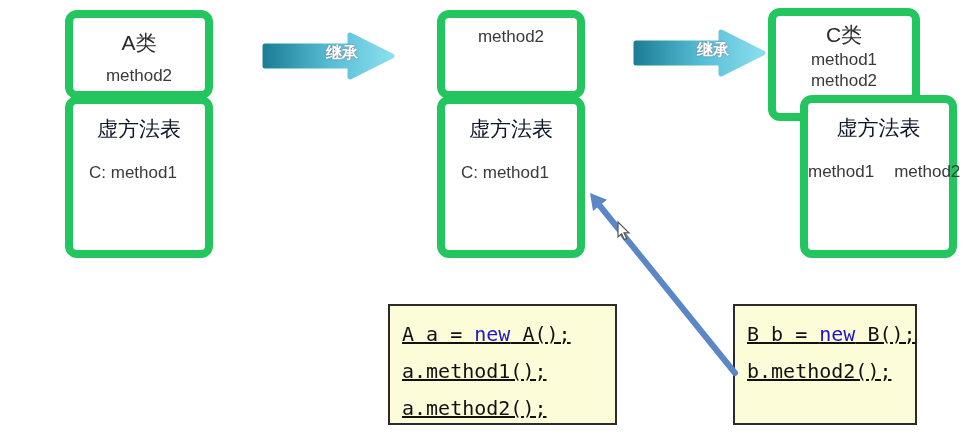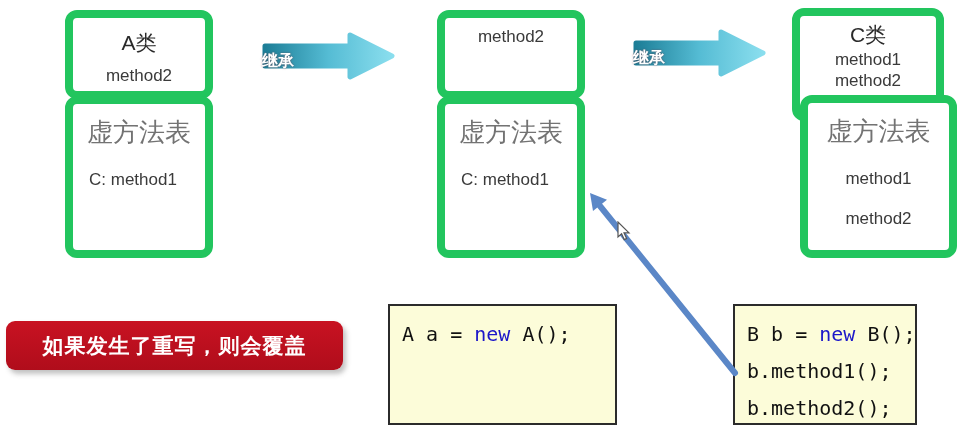--- a/index.html
+++ b/index.html
@@ -9,50 +9,49 @@
   }
   
   .red-box {
     position:absolute; background:#ffffff; border:8px solid #22c55e;
     border-radius:12px; box-sizing:border-box; text-align:center;
   }
   .cls-name  { font-size:21px; color:#2a2a2a; margin-top:11px; }
   .cls-method{ font-size:17px; color:#3a3a3a; margin-top:9px; }
   .tight .cls-name  { margin-top:5px; }
   .tight .cls-method{ margin-top:1px; }
-  .vt-title { font-size:26px; color:#737373; margin-top:11px;font-family:Liberation Mono, monospace; }
+  .vt-title { font-size:21px; color:#0f172a; margin-top:11px;font-family:Liberation Mono, monospace; }
   .vt-entries {
-    margin-top:20px; display:flex; flex-direction:column; gap:20px;
+    margin-top:20px; display:flex; flex-direction:row; gap:20px;
     font-size:17px; color:#3a3a3a; text-align:left; padding-left:16px;justify-content:space-between;
   }
   .vt-center .vt-entries { text-align:center; padding-left:0; }
   
   .inherit-arrow { position:absolute; width:135px; height:52px; }
   .inherit-arrow svg { position:absolute; left:0; top:0; }
   .inherit-label {
-    position:absolute; left:0; top:13px; width:96px; text-align:left;
+    position:absolute; left:0; top:13px; width:96px; text-align:right;
     color:#ffffff; font-weight:bold; font-size:16px;
     text-shadow:0 0 2px rgba(140,30,40,0.55);
-    margin-top:8px;
   }
   
   .note-box {
     position:absolute; left:6px; top:321px; width:337px; height:49px;
     background:linear-gradient(#c81222,#b00d1b); border-radius:9px;
     box-shadow:3px 4px 5px rgba(120,120,120,0.45);
     display:flex; align-items:center; justify-content:center;
     color:#ffffff; font-size:21px; font-weight:bold; letter-spacing:1px;
   }
   
   .code-box {
     position:absolute; width:229px; height:121px; box-sizing:border-box;
     background:#fcfcd9; border:2px solid #2b2b2b; padding:10px 0 0 12px;
     font-family:"DejaVu Sans Mono", monospace; font-size:20px; color:#111111;
   }
-  .code-line { line-height:37px; white-space:pre; }
+  .code-line { line-height:37px; white-space:pre;text-decoration:underline; }
   .kw { color:#1c17c9; }
   
   .overlay { position:absolute; left:0; top:0; pointer-events:none; }
 </style>
 </head>
 <body>
 
 <div class="canvas">
 
   <div class="red-box" style="left:65px;top:10px;width:148px;height:89px">
@@ -99,45 +98,43 @@
           <stop offset="0" stop-color="#1d7e97"></stop>
           <stop offset="0.5" stop-color="#55bcd4"></stop>
           <stop offset="1" stop-color="#8adeee"></stop>
         </linearGradient>
       </defs>
       <polygon points="3,16 88,16 88,5 130,26 88,47 88,36 3,36" fill="url(#tg2)" stroke="url(#tg2)" stroke-width="5" stroke-linejoin="round"></polygon>
     </svg>
     <span class="inherit-label">继承</span>
   </div>
 
-  <div class="red-box tight" style="left:792px;top:8px;width:152px;height:113px">
+  <div class="red-box tight" style="left:768px;top:8px;width:152px;height:113px">
     <div class="cls-name">C类</div>
     <div class="cls-method">method1</div>
     <div class="cls-method">method2</div>
   </div>
 
   <div class="red-box vt-center" style="left:800px;top:95px;width:157px;height:163px">
     <div class="vt-title">虚方法表</div>
     <div class="vt-entries">
       <div>method1</div>
       <div>method2</div>
     </div>
   </div>
 
-  <div class="note-box">
-    <span>如果发生了重写，则会覆盖</span>
-  </div>
 
   <div class="code-box" style="left:388px;top:304px">
     <div class="code-line"><span>A a = </span><span class="kw">new</span><span> A();</span></div>
+    <div class="code-line"><span>a.method1();</span></div>
+    <div class="code-line"><span>a.method2();</span></div>
   </div>
 
   <div class="code-box" style="left:733px;top:304px;width:184px">
     <div class="code-line"><span>B b = </span><span class="kw">new</span><span> B();</span></div>
-    <div class="code-line"><span>b.method1();</span></div>
     <div class="code-line"><span>b.method2();</span></div>
   </div>
 
   <svg class="overlay" width="970" height="435" viewBox="0 0 970 435">
     <line x1="735" y1="373" x2="600" y2="206" stroke="#5b87c7" stroke-width="6" stroke-linecap="round"></line>
     <polygon points="590,193 607,199.8 593,211.1" fill="#5b87c7"></polygon>
   </svg>
 
   <svg class="overlay" style="left:617px;top:221px" width="14" height="20" viewBox="0 0 14 20">
     <path d="M1,1 L1,16 L4.6,12.8 L7.2,18.6 L9.6,17.5 L7,11.8 L12,11.8 Z" fill="#ffffff" stroke="#555" stroke-width="1.2"></path>

